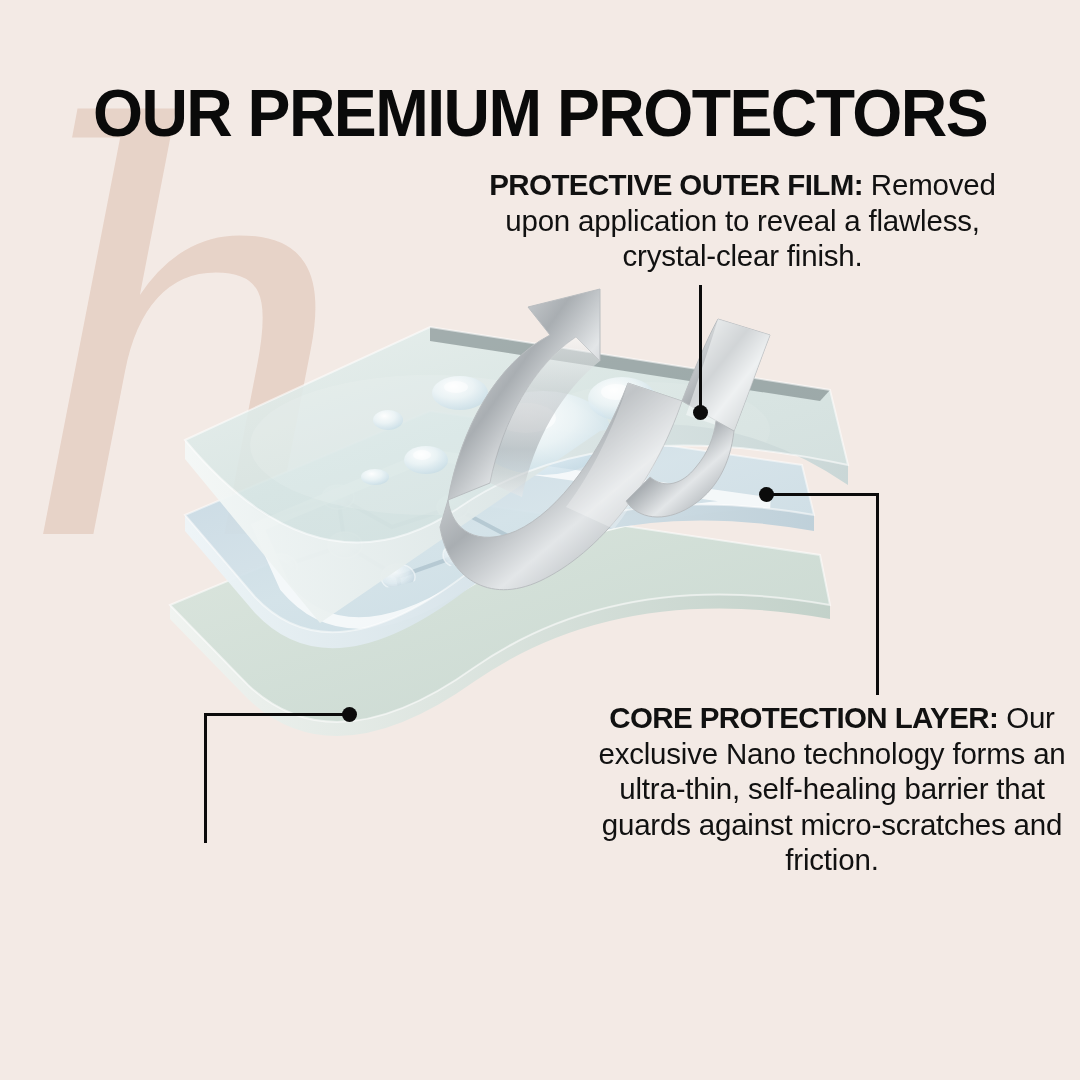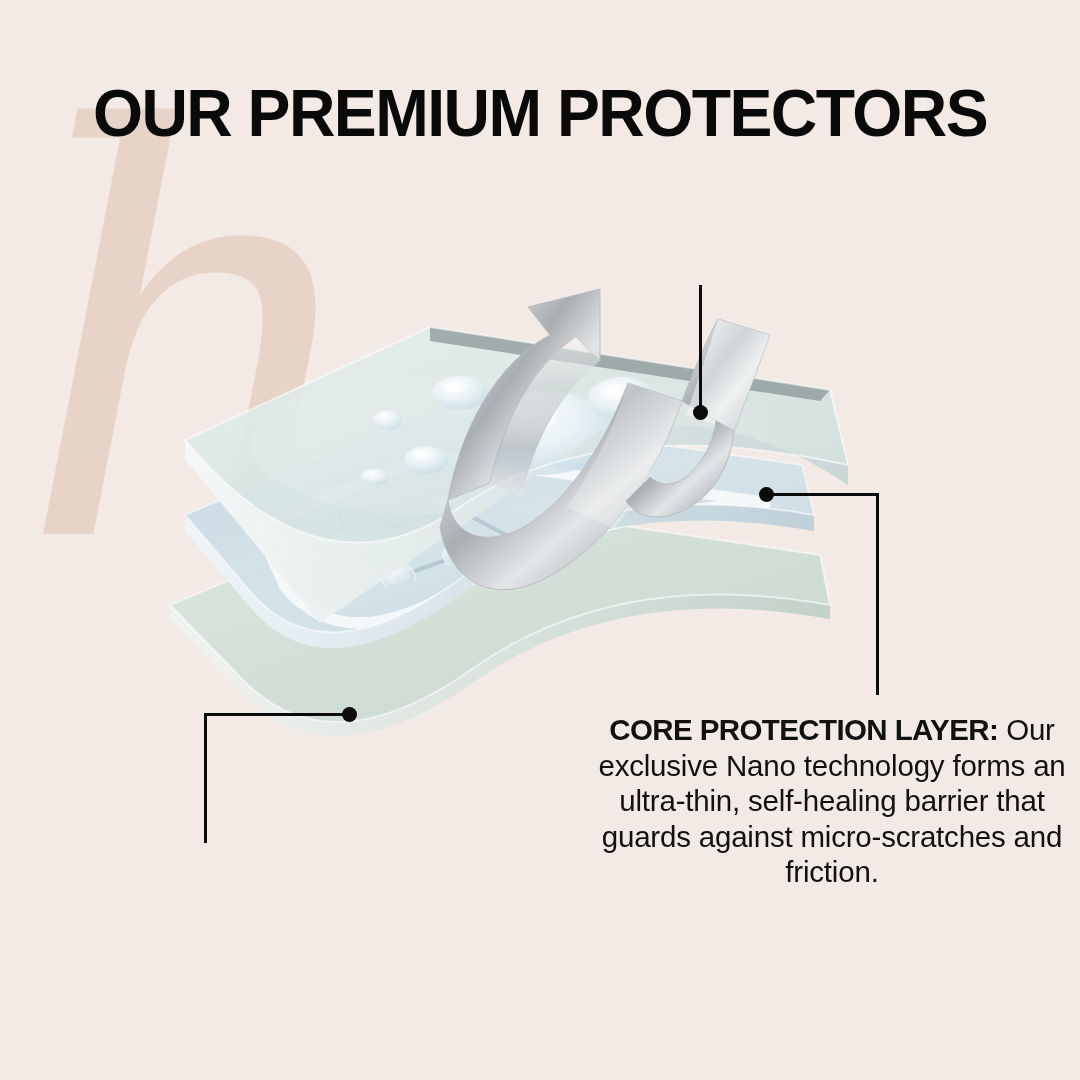--- a/index.html
+++ b/index.html
@@ -66,21 +66,21 @@
     line-height: 35.5px;
     text-align: center;
     letter-spacing: -.2px;
   }
   .callout .lead {
     font-weight: 900;
     letter-spacing: -.6px;
   }
 
   #callout-film   { left: 455px; top: 167px;  width: 575px; }
-  #callout-core   { left: 598px; top: 700px;  width: 468px; margin-top: 12px; }
+  #callout-core   { left: 598px; top: 700px;  width: 468px; }
   #callout-base   { left: 8px;   top: 845px;  width: 470px; }
 
   
   .leader { position: absolute; }
   .leader .seg-v,
   .leader .seg-h {
     position: absolute;
     background: #0b0b0b;
   }
   .leader .seg-v { width: 3px; }
@@ -263,20 +263,23 @@
         <path d="M498,168 L552,186 C536,232 512,278 484,314 L436,292 C462,258 484,212 498,168 Z" fill="#ffffff" opacity=".28"></path>
         <path d="M552,186 C566,150 578,122 588,104 L640,120 C630,146 618,180 604,216 Z" fill="url(#gRibbon)" stroke="#b9bdc0" stroke-width="1"></path>
         <path d="M588,104 L640,120 C630,146 618,180 604,216 L556,200 C568,166 580,130 588,104 Z" fill="#fafbfb" opacity=".5"></path>
         <path d="M604,216 C600,250 586,276 560,292 C534,308 508,304 496,286 L520,262 C534,274 552,270 566,252 C578,238 584,222 586,206 Z" fill="url(#gRibbon)" stroke="#b9bdc0" stroke-width="1"></path>
       </g>
     </svg>
   </div>
 
   <h1 class="title">OUR PREMIUM PROTECTORS</h1>
 
+  <div class="callout" id="callout-film">
+    <span class="lead">PROTECTIVE OUTER FILM:</span><span> Removed upon application to reveal a flawless, crystal-clear finish.</span>
+  </div>
   <div class="leader" id="leader-film" style="left:699px; top:285px;">
     <div class="seg-v"></div>
     <div class="dot"></div>
   </div>
 
   <div class="callout" id="callout-core">
     <span class="lead">CORE PROTECTION LAYER:</span><span> Our exclusive Nano technology forms an ultra-thin, self-healing barrier that guards against micro-scratches and friction.</span>
   </div>
   <div class="leader" id="leader-core" style="left:759px; top:493px;">
     <div class="seg-h"></div>

